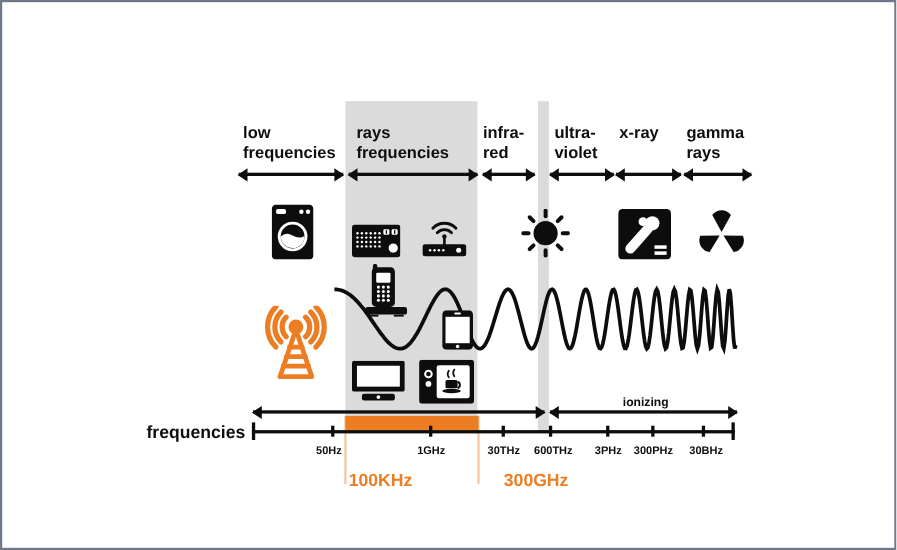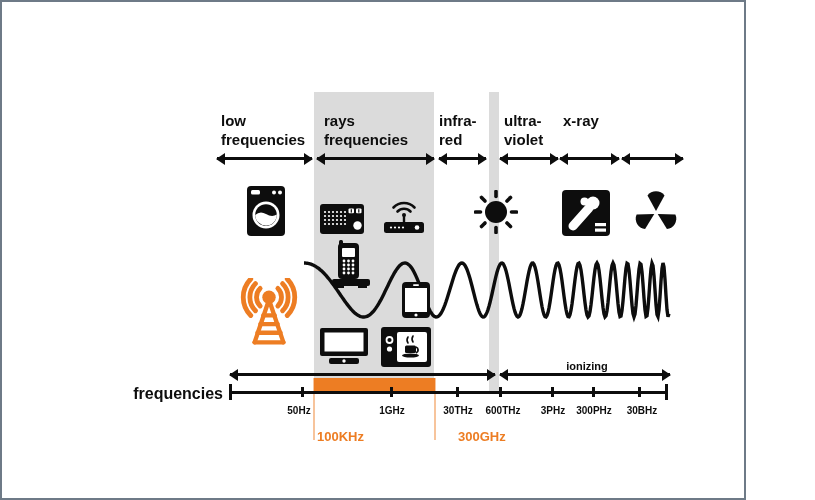--- a/index.html
+++ b/index.html
@@ -1,17 +1,17 @@
 <!DOCTYPE html>
 <html style="--orange: #ed7d23; --grey: #dbdbdb; --ink: #0d0d0d;"><head>
 <meta charset="utf-8">
 <style>
   html,body{margin:0;padding:0;background:#fff;}
   .canvas{
-    position:relative;width:746px;height:500px;background:#fff;
+    position:relative;width:815px;height:500px;background:#fff;
     border:2px solid #6e7a87;box-sizing:border-box;overflow:hidden;
     font-family:"Liberation Sans","DejaVu Sans",sans-serif;color:var(--ink,#111);
   }
   .band{position:absolute;background:var(--grey,#dbdbdb);z-index:0;}
   .band-radio{left:312px;top:90px;width:120px;height:286px;}
   .band-visible{left:487px;top:90px;width:10px;height:300px;}
 
   .toplabel{position:absolute;top:109px;font-size:15px;font-weight:bold;line-height:19px;white-space:pre-line;z-index:3;}
   .darrow{position:absolute;height:3px;background:var(--ink,#111);z-index:3;}
   .darrow::before{content:'';position:absolute;left:-1px;top:-4.5px;width:0;height:0;
@@ -25,21 +25,21 @@
 
   .rangelabel{position:absolute;top:358px;font-size:11px;font-weight:bold;text-align:center;z-index:3;}
   .axis-line{position:absolute;left:227px;top:389px;width:439px;height:3px;background:var(--ink,#111);z-index:3;}
   .axis-end{position:absolute;top:382px;width:3px;height:16px;background:var(--ink,#111);z-index:3;}
   .tick{position:absolute;top:385px;width:2.5px;height:10px;background:var(--ink,#111);z-index:3;}
   .ticklabel{position:absolute;top:403px;width:64px;font-size:10px;font-weight:bold;text-align:center;z-index:3;}
   .axis-title{position:absolute;left:128px;top:383px;width:93px;font-size:16px;font-weight:bold;text-align:right;z-index:3;}
 
   .orange-bar{position:absolute;left:312px;top:376px;width:121px;height:13px;background:var(--orange,#ed7d23);z-index:2;}
   .orange-line{position:absolute;top:376px;width:2px;height:62px;background:var(--orange,#ed7d23);opacity:.45;z-index:2;}
-  .orange-label{position:absolute;top:427px;font-size:13px;font-weight:bold;color:var(--orange,#ed7d23);z-index:3;}
+  .orange-label{position:absolute;top:427px;font-size:16px;font-weight:bold;color:var(--orange,#ed7d23);z-index:3;}
 </style>
 </head>
 <body>
 
 <div class="canvas">
 
   <div class="band band-radio"></div>
   <div class="band band-visible"></div>
 
   <svg id="waveSvg" width="815" height="500" viewBox="0 0 815 500">
@@ -48,20 +48,22 @@
 
   <div class="toplabel" style="left:219px">low
 frequencies</div>
   <div class="toplabel" style="left:322px">rays
 frequencies</div>
   <div class="toplabel" style="left:437px">infra-
 red</div>
   <div class="toplabel" style="left:502px">ultra-
 violet</div>
   <div class="toplabel" style="left:561px">x-ray</div>
+  <div class="toplabel" style="left:622px">gamma
+rays</div>
 
   <div class="darrow toparrow" style="left:215px;width:95px"></div>
   <div class="darrow toparrow" style="left:315px;width:117px"></div>
   <div class="darrow toparrow" style="left:437px;width:47px"></div>
   <div class="darrow toparrow" style="left:498px;width:58px"></div>
   <div class="darrow toparrow" style="left:558px;width:59px"></div>
   <div class="darrow toparrow" style="left:620px;width:61px"></div>
 
   <span class="icon" style="left:245px;top:184px">
     <svg width="38" height="50" viewBox="0 0 38 50">

